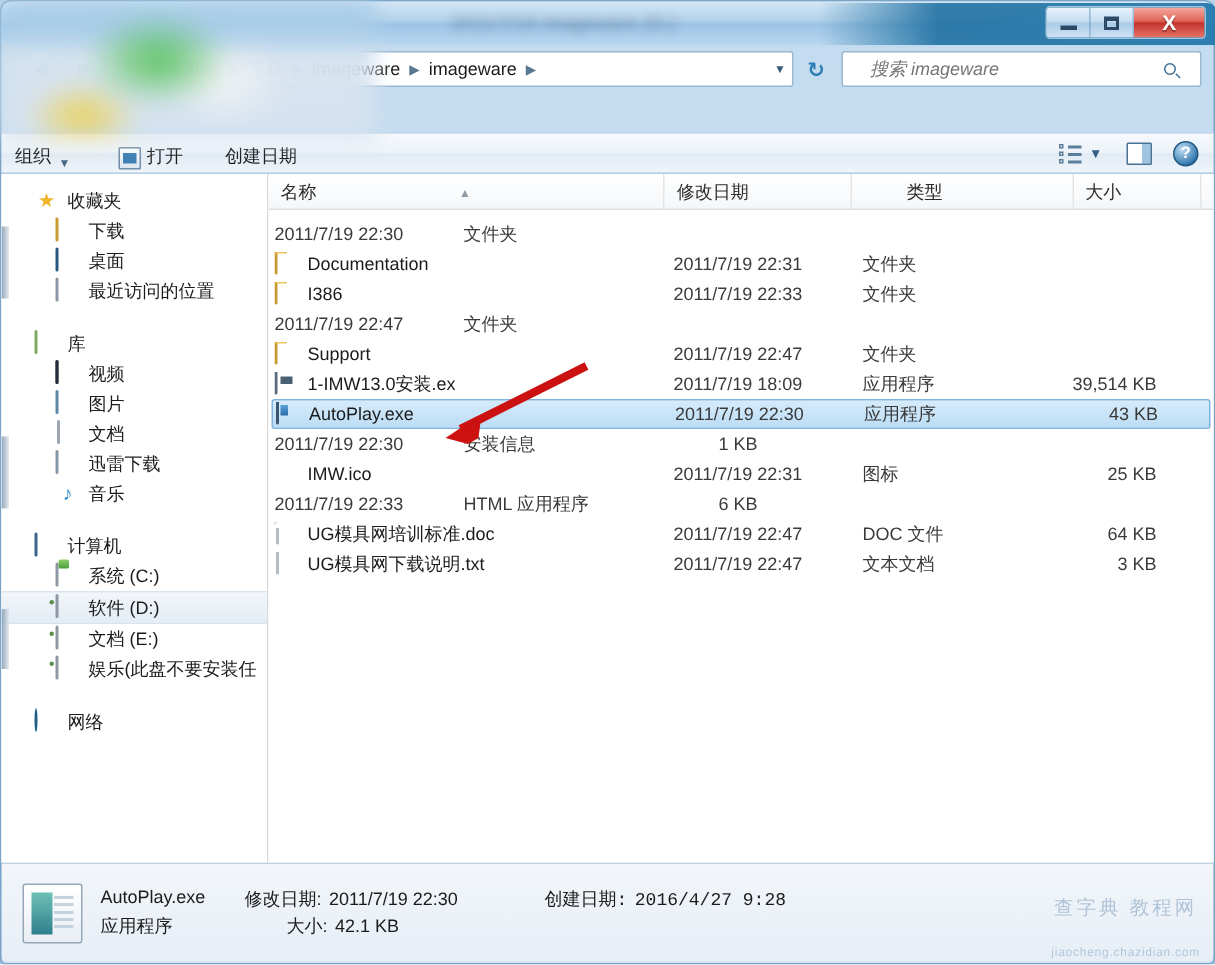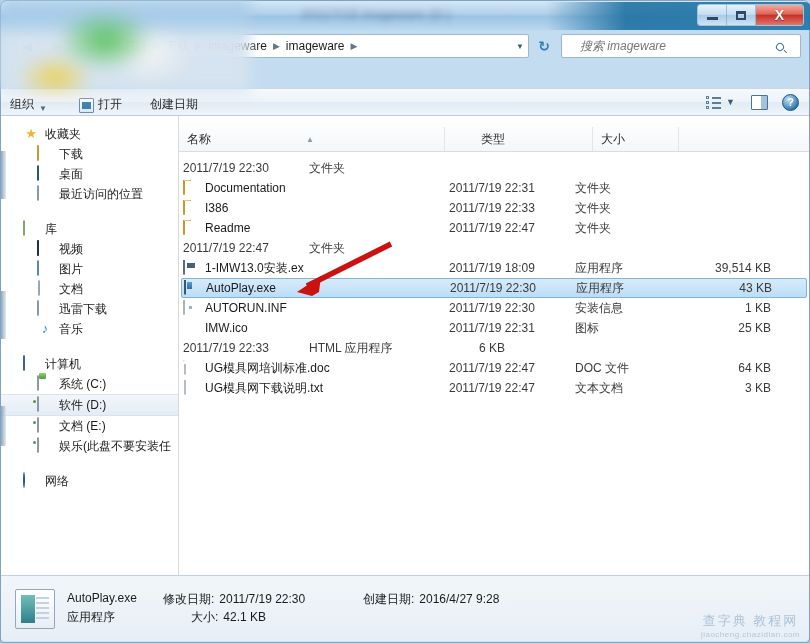--- a/index.html
+++ b/index.html
@@ -302,24 +302,24 @@
   }
 
   
   #filelist {
     flex: 1; height: 100%;
     background: #ffffff;
     position: relative;
     overflow: hidden;
   }
   #colheader {
-    display: flex; height: 36px;
+    display: flex; height: 24px;
     background: linear-gradient(to bottom, #ffffff, #f4f7fa);
     border-bottom: 1px solid #dcdcdc;
-    align-items: flex-end;
+    align-items: flex-start;
   }
   .colh {
     font-size: 12px; color: #2b2b2b;
     border-right: 1px solid #e5e5e5;
     height: 24px; line-height: 24px;
     padding-left: 8px; position: relative; white-space: nowrap;
   }
   .colh.c-name { width: 266px; }
   .colh.c-date { width: 126px; }
   .colh.c-type { width: 120px; margin-left: 28px; }
@@ -455,36 +455,36 @@
     content: ""; position: absolute; right: 5px; top: 7px; width: 13px; height: 24px;
     background: repeating-linear-gradient(to bottom, #c4d2de 0 2px, transparent 2px 5px);
   }
   .det-col { display: flex; flex-direction: column; justify-content: center; }
   .det-line { display: flex; align-items: baseline; height: 18px; }
   .det-text { font-size: 12px; color: #1b1b1b; white-space: nowrap; }
   .det-label { font-size: 12px; color: #1b1b1b; white-space: nowrap; }
 
   #det-name { width: 96px; }
   #det-mod  { width: 200px; }
-  #det-size { width: 200px; }
+  #det-size { width: 200px; font-family: Liberation Mono, monospace; }
 
   
   #watermark {
     position: absolute; right: 10px; bottom: 4px;
     text-align: center; opacity: 0.35;
     pointer-events: none;
   }
   #wm-main {
     font-size: 13px; color: #3b6a9a; letter-spacing: 2px;
     filter: blur(0.4px);
     margin-top: 10px;
   }
   #wm-sub {
     font-size: 8px; color: #4a7aa8; letter-spacing: 0.5px;
-    filter: blur(0.5px); margin-top: 0;
+    filter: blur(0.5px); margin-top: 16px;
   }
 
   
   #tl-blur {
     position: absolute; left: 0px; top: 0px; width: 250px; height: 92px;
     background:
       radial-gradient(ellipse 70px 45px at 105px 40px, rgba(70,190,70,0.85), rgba(70,190,70,0) 70%),
       radial-gradient(ellipse 55px 35px at 55px 78px, rgba(240,205,60,0.85), rgba(240,205,60,0) 70%),
       radial-gradient(ellipse 60px 40px at 150px 55px, rgba(245,245,245,0.9), rgba(245,245,245,0) 72%),
       linear-gradient(to bottom, rgba(170,205,232,0.97) 0 30px, rgba(214,227,239,0.97) 30px 100%);
@@ -664,20 +664,21 @@
         </div>
       </div>
     </div>
 
     <div id="filelist">
       <div id="colheader">
         <div class="colh c-name">
           <span>名称</span>
           <span id="sort-caret">▲</span>
         </div>
+        <div class="colh c-date">修改日期</div>
         <div class="colh c-type">类型</div>
         <div class="colh c-size">大小</div>
         <div class="colh c-rest"></div>
       </div>
 
       <div id="rows-area" style="padding-top:6px;">
 
         <div class="frow">
           <span class="fdate">2011/7/19 22:30</span>
           <span class="ftype">文件夹</span>
@@ -698,30 +699,30 @@
           <span class="fname">
             <span class="fileicon"><span class="fi-folder"></span></span>
             <span>I386</span>
           </span>
           <span class="fdate">2011/7/19 22:33</span>
           <span class="ftype">文件夹</span>
           <span class="fsize"></span>
         </div>
 
         <div class="frow">
-          <span class="fname">
-            <span class="fileicon"><span class="fi-folder"></span></span>
-            <span>Readme</span>
-          </span>
           <span class="fdate">2011/7/19 22:47</span>
           <span class="ftype">文件夹</span>
           <span class="fsize"></span>
         </div>
 
         <div class="frow">
+          <span class="fname">
+            <span class="fileicon"><span class="fi-folder"></span></span>
+            <span>Support</span>
+          </span>
           <span class="fdate">2011/7/19 22:47</span>
           <span class="ftype">文件夹</span>
           <span class="fsize"></span>
         </div>
 
         <div class="frow">
           <span class="fname">
             <span class="fileicon"><span class="fi-setup"></span></span>
             <span>1-IMW13.0安装.ex</span>
           </span>
@@ -734,24 +735,20 @@
           <span class="fname">
             <span class="fileicon"><span class="fi-autoplay"></span></span>
             <span>AutoPlay.exe</span>
           </span>
           <span class="fdate">2011/7/19 22:30</span>
           <span class="ftype">应用程序</span>
           <span class="fsize">43 KB</span>
         </div>
 
         <div class="frow">
-          <span class="fname">
-            <span class="fileicon"><span class="fi-inf"></span></span>
-            <span>AUTORUN.INF</span>
-          </span>
           <span class="fdate">2011/7/19 22:30</span>
           <span class="ftype">安装信息</span>
           <span class="fsize">1 KB</span>
         </div>
 
         <div class="frow">
           <span class="fname">
             <span class="fileicon"><span class="fi-ico"></span></span>
             <span>IMW.ico</span>
           </span>

